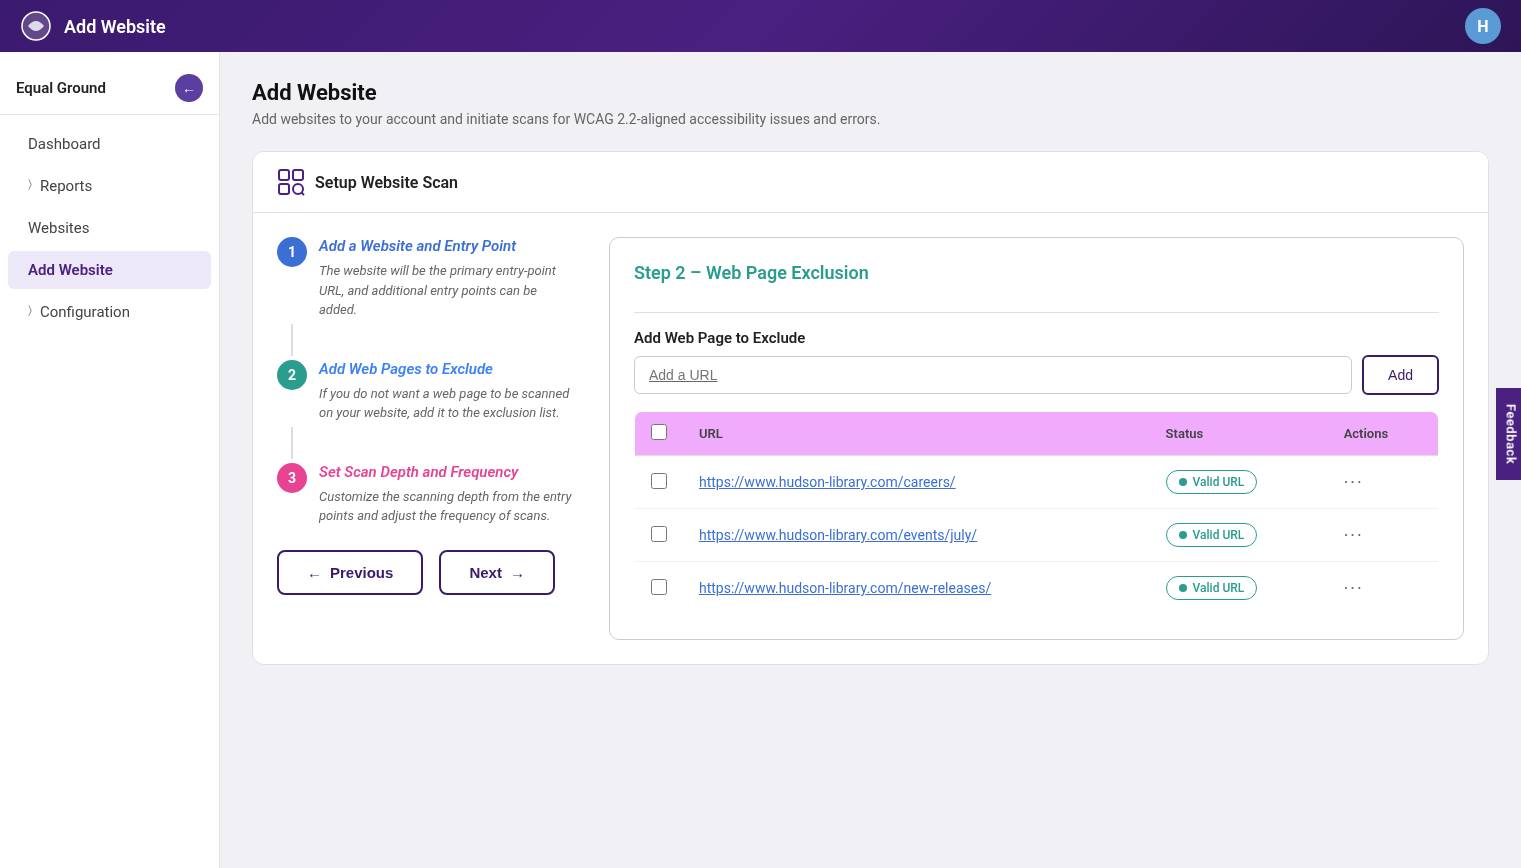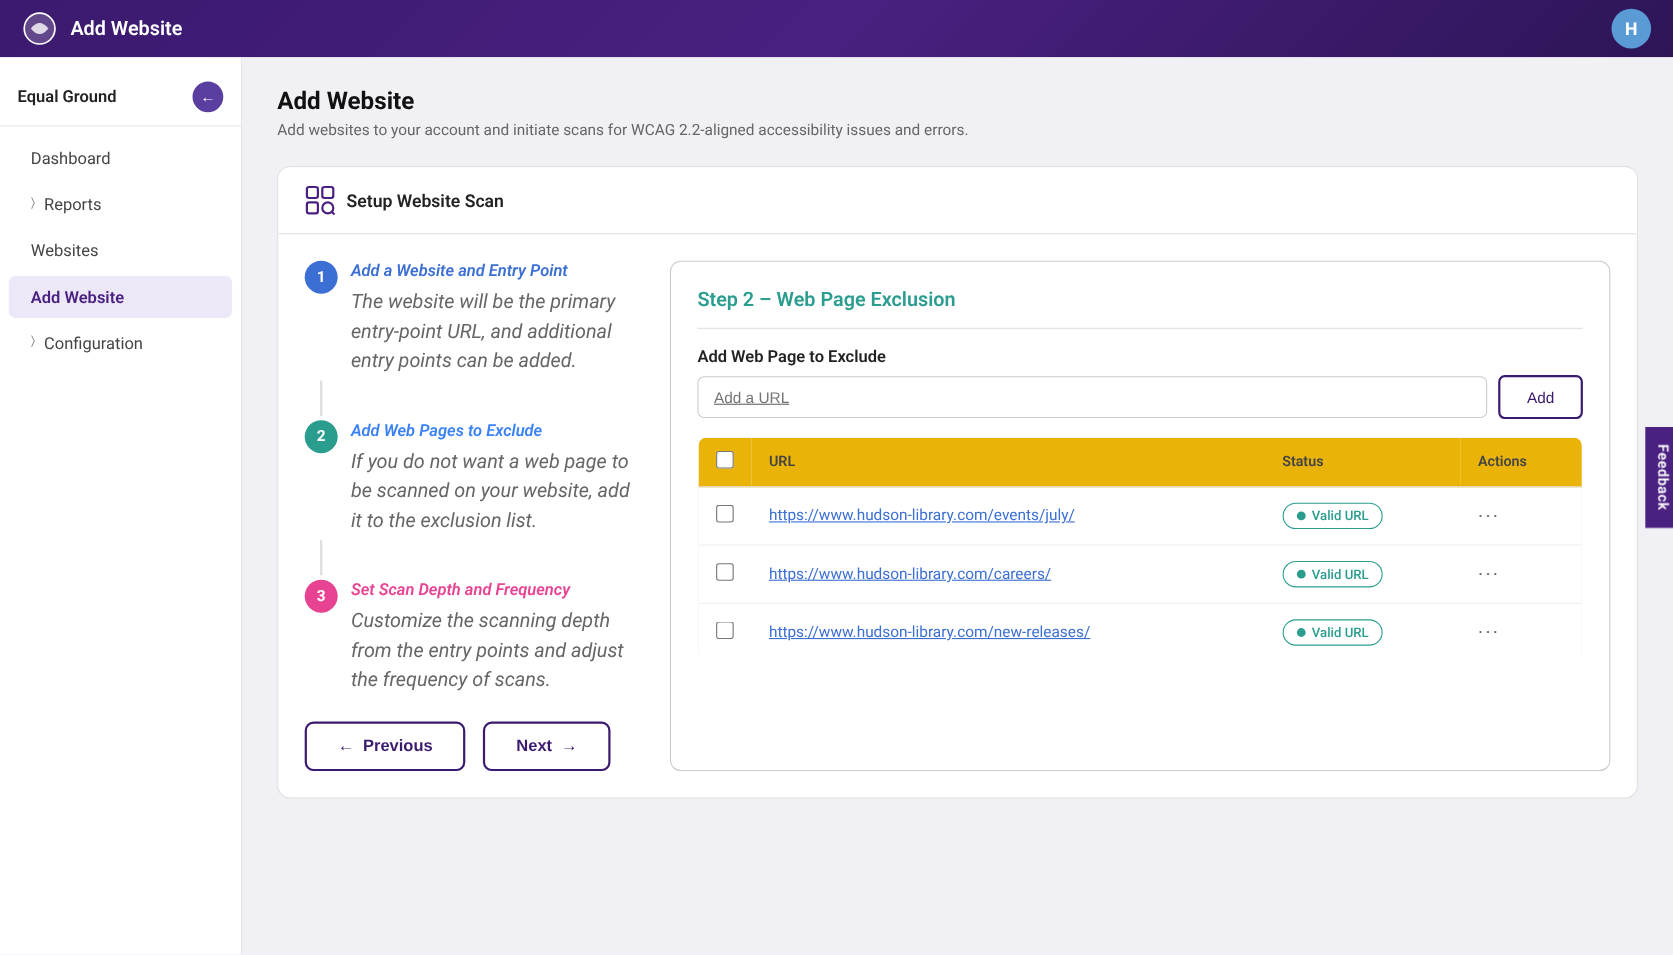--- a/index.html
+++ b/index.html
@@ -197,21 +197,21 @@
     }
     .step-title {
       font-size: 15px;
       font-weight: 600;
     }
     .step-title.blue { color: #3b6fd4; }
     .step-title.teal { color: #3b82f6; }
     .step-title.pink { color: #e84393; }
 
     .step-desc {
-      font-size: 18px;
+      font-size: 13px;
       color: #666;
       line-height: 1.5;
     }
     .step-connector {
       width: 2px;
       height: 32px;
       background: #ddd;
       margin-left: 14px;
       margin-top: 4px;
       margin-bottom: 4px;
@@ -224,21 +224,21 @@
       border-radius: 10px;
       padding: 24px;
       display: flex;
       flex-direction: column;
       gap: 16px;
     }
     .step2-title {
       font-size: 18px;
       font-weight: 600;
       color: #2a9d8f;
-      padding-bottom: 15px;
+      padding-bottom: 29px;
       border-bottom: 1px solid #e0e0e0;
     }
     .add-section-label {
       font-size: 15px;
       font-weight: 600;
       color: #222;
       margin-bottom: 8px;
     }
     .url-input-row {
       display: flex;
@@ -268,21 +268,21 @@
 
     
     .exclusion-table {
       width: 100%;
       border-collapse: collapse;
       border: 1px solid #e0e0e0;
       border-radius: 8px;
       overflow: hidden;
     }
     .exclusion-table th {
-      background: #eab308;
+      background: #f0abfc;
       padding: 12px 16px;
       text-align: left;
       font-size: 13px;
       font-weight: 600;
       color: #444;
       border-bottom: 1px solid #e0e0e0;
     }
     .exclusion-table td {
       padding: 14px 16px;
       font-size: 14px;
@@ -507,38 +507,38 @@
                 <th>Status</th>
                 <th>Actions</th>
               </tr>
             </thead>
             <tbody id="table-body">
             <tr>
     <td class="checkbox-cell">
       <input type="checkbox" style="">
     </td>
     <td>
-      <a class="url-link" href="#">https://www.hudson-library.com/events/july/</a>
+      <a class="url-link" href="#">https://www.hudson-library.com/careers/</a>
     </td>
     <td>
       <span class="valid-badge">
         <span class="valid-dot"></span>
         Valid URL
       </span>
     </td>
     <td>
       <span class="actions-dots">···</span>
     </td>
   </tr>
                 <tr>
     <td class="checkbox-cell">
       <input type="checkbox" style="">
     </td>
     <td>
-      <a class="url-link" href="#">https://www.hudson-library.com/careers/</a>
+      <a class="url-link" href="#">https://www.hudson-library.com/events/july/</a>
     </td>
     <td>
       <span class="valid-badge">
         <span class="valid-dot"></span>
         Valid URL
       </span>
     </td>
     <td>
       <span class="actions-dots">···</span>
     </td>

